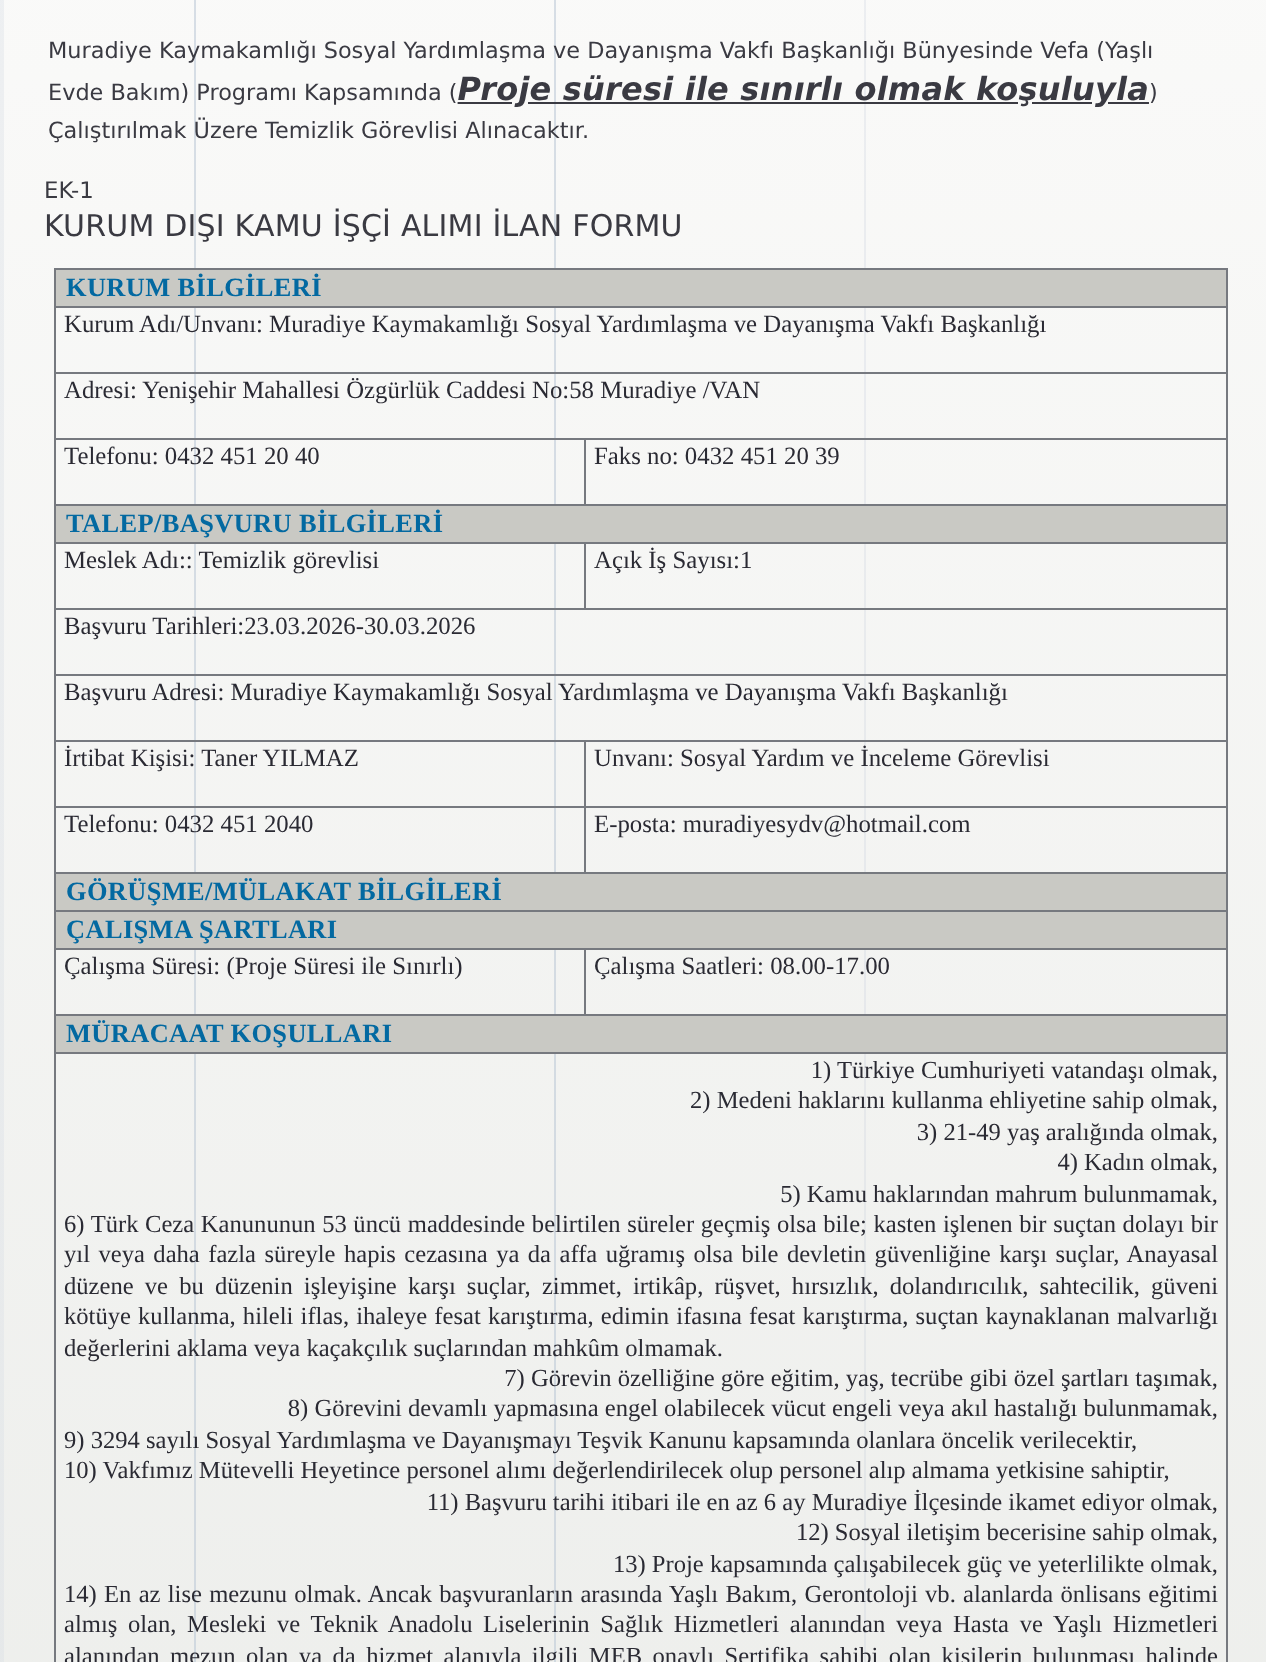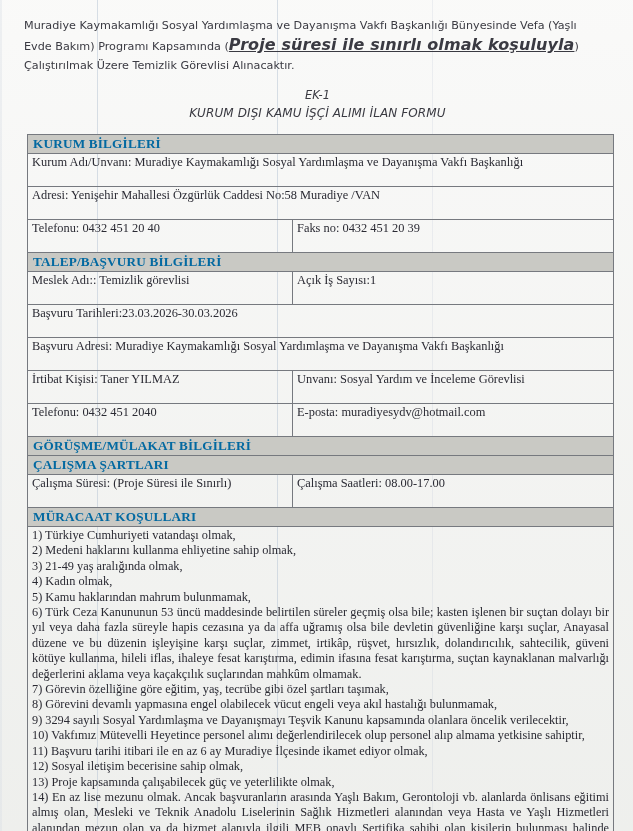--- a/index.html
+++ b/index.html
@@ -60,31 +60,30 @@
     font-style: italic;
     text-decoration: underline;
     font-size: 16px;
     letter-spacing: .1px;
     font-weight: bold;
   }
 
   
   .title-block {
     font-family: "DejaVu Sans", "Liberation Sans", sans-serif;
-    text-align: center;
+    text-align: left;
     margin-top: 12px;
     color: #3a3a42;
-    font-style: italic;
   }
   .title-block .ek {
     font-size: 11.4px;
     line-height: 17px;
   }
   .title-block .formtitle {
-    font-size: 12px;
+    font-size: 15px;
     line-height: 18px;
     letter-spacing: .1px;
   }
 
   
   .form-table {
     margin: 12px 0 0 5px;
     width: 586px;
     border-collapse: collapse;
     table-layout: fixed;
@@ -115,21 +114,21 @@
     font-size: 12.3px;
     line-height: 15.4px;
     height: 395px;
   }
   .cond-cell p {
     margin: 0 0 0 0;
     text-align: justify;
     text-justify: inter-word;
   }
   .cond-cell p.plain {
-    text-align: left;
+    text-align: right;
   }
 </style>
 </head>
 <body>
 
 <div class="page-tint"></div>
 <div class="scanline a"></div>
 <div class="scanline b"></div>
 <div class="scanline c"></div>
 

